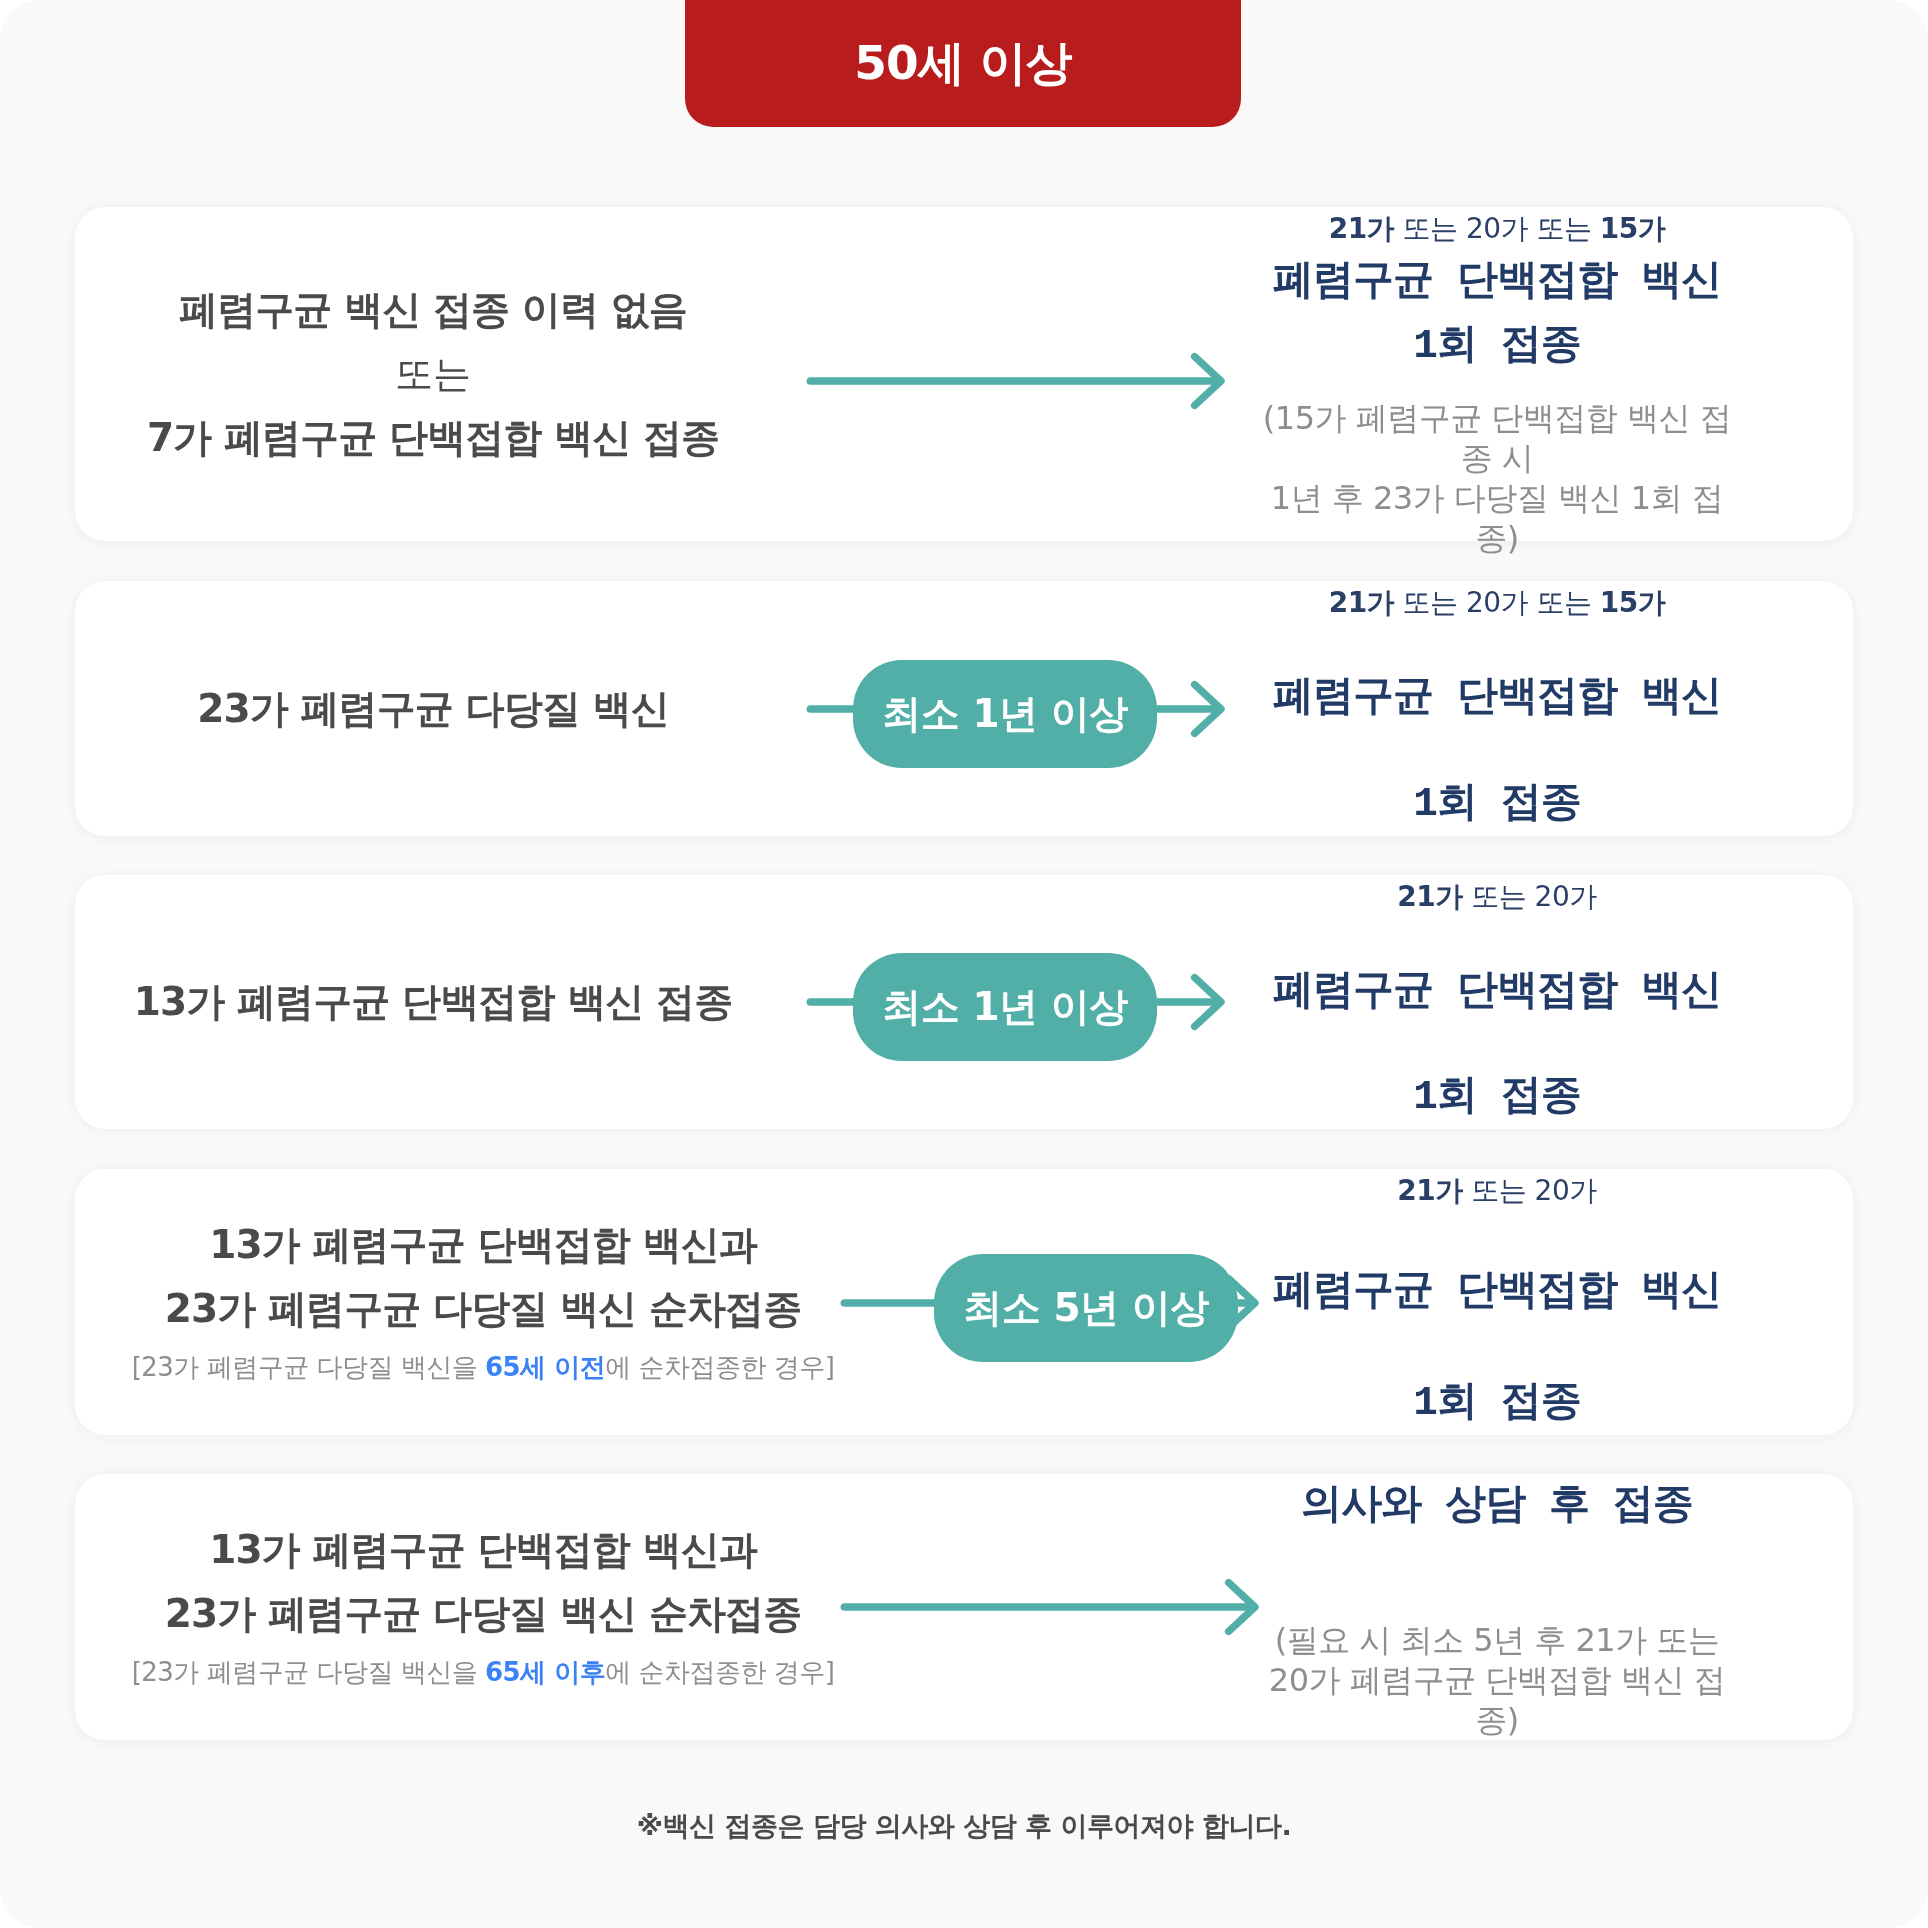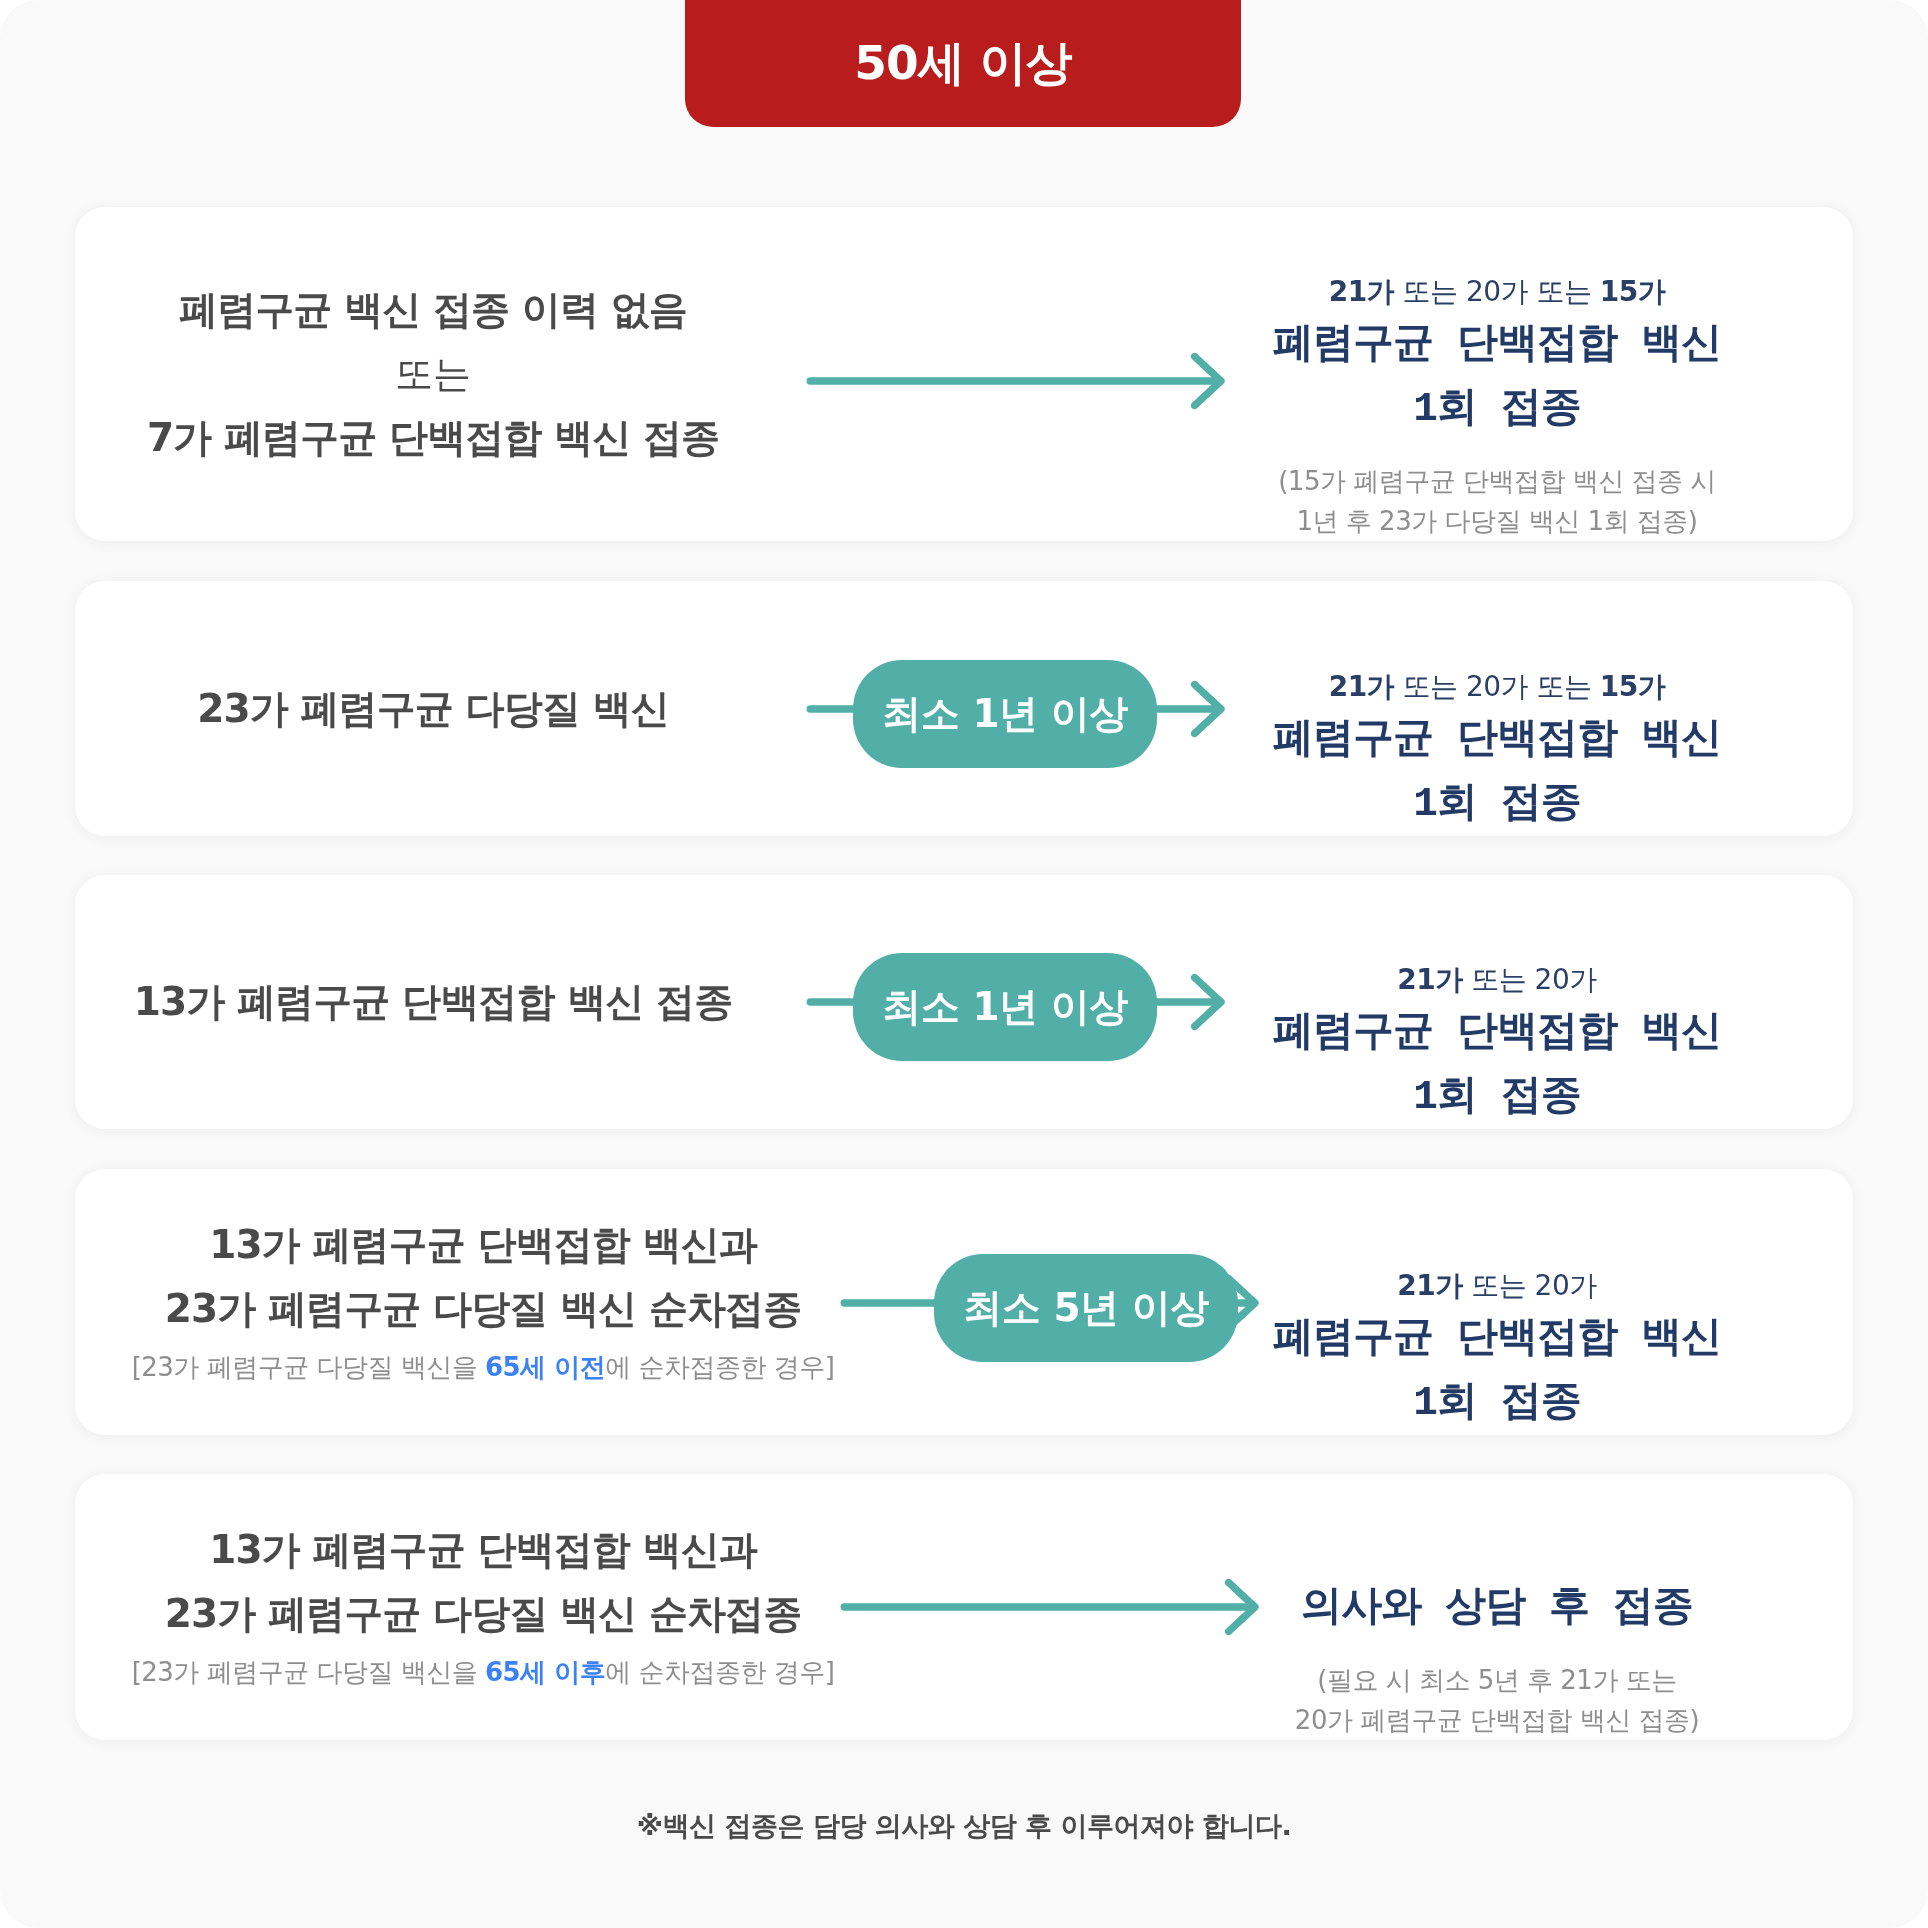--- a/index.html
+++ b/index.html
@@ -7,25 +7,25 @@
   body { font-family: "DejaVu Sans", "Liberation Sans", sans-serif; position: relative; }
   .page { position: absolute; left: 0; top: 0; width: 1928px; height: 1928px; background: #f9f9f9; border-radius: 38px; }
   .header-tab { position: absolute; left: 676px; top: 0; width: 556px; height: 127px; background: #b91c1c; border-radius: 0 0 28px 28px; display: flex; align-items: center; justify-content: center; margin-left: 9px; }
   .header-tab span { color: #ffffff; font-weight: bold; font-size: 47px; letter-spacing: -0.9px; }
   .card { position: absolute; left: 75px; width: 1778px; background: #ffffff; border-radius: 30px; box-shadow: 0 1.9px 13px rgba(0,0,0,0.05); }
   .left-col { position: absolute; left: 0; width: 716px; top: 0; bottom: 0; display: flex; flex-direction: column; align-items: center; justify-content: center; text-align: center; }
   .left-main { color: #4a4a4a; font-weight: bold; font-size: 39px; line-height: 64px; letter-spacing: -0.9px; }
   .left-or { color: #4a4a4a; font-size: 38px; line-height: 64px; }
   .left-note { color: #8e8e8e; font-size: 26px; line-height: 47px; margin-top: 3.8px; letter-spacing: -0.5px; }
   .left-note b { color: #3b82f6; }
-  .right-col { position: absolute; left: 1177px; width: 490px; top: 0; bottom: 0; display: flex; flex-direction: column; align-items: center; justify-content: flex-end; text-align: center; }
+  .right-col { position: absolute; left: 1177px; width: 490px; top: 0; bottom: 0; display: flex; flex-direction: column; align-items: center; justify-content: space-between; text-align: center; }
   .right-top { color: #2a3f66; font-size: 28px; line-height: 43px; letter-spacing: -0.5px; }
   .right-top b { font-weight: bold; }
   .right-main { color: #223a66; font-weight: bold; font-size: 41px; line-height: 64px; letter-spacing: -0.9px; font-family: Liberation Mono, monospace; }
-  .right-note { color: #8e8e8e; font-size: 26px; line-height: 40px; letter-spacing: -0.5px; margin-top: 20px; }
+  .right-note { color: #8e8e8e; font-size: 32px; line-height: 40px; letter-spacing: -0.5px; margin-top: 20px; }
   .arrow { position: absolute; }
   .pill { position: absolute; height: 108px; border-radius: 49px; background: #51afa7; display: flex; align-items: center; justify-content: center; }
   .pill span { color: #ffffff; font-weight: bold; font-size: 39px; letter-spacing: -0.5px; }
   .footer { position: absolute; left: 0; width: 1928px; top: 1808px; text-align: center; color: #4a4a4a; font-weight: bold; font-size: 27px; letter-spacing: -0.5px; }
 </style>
 </head>
 <body>
 
 <div class="page">
 

